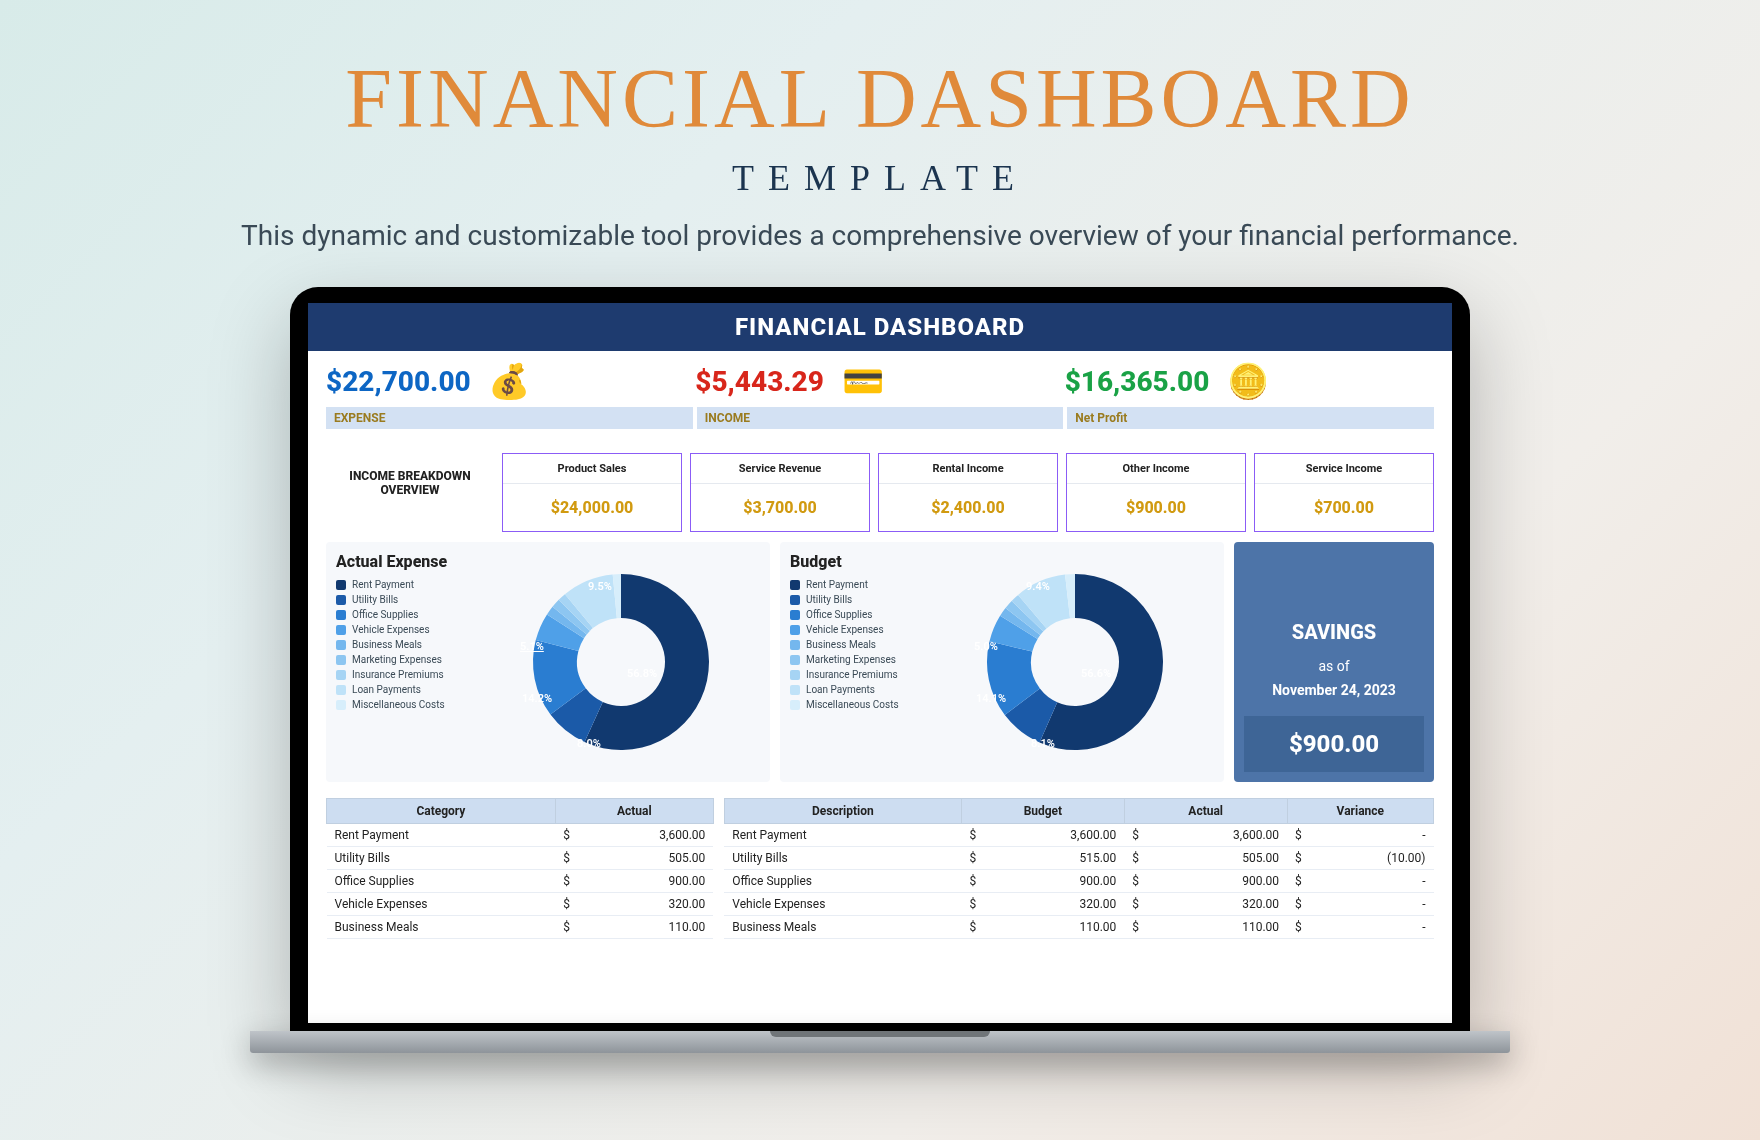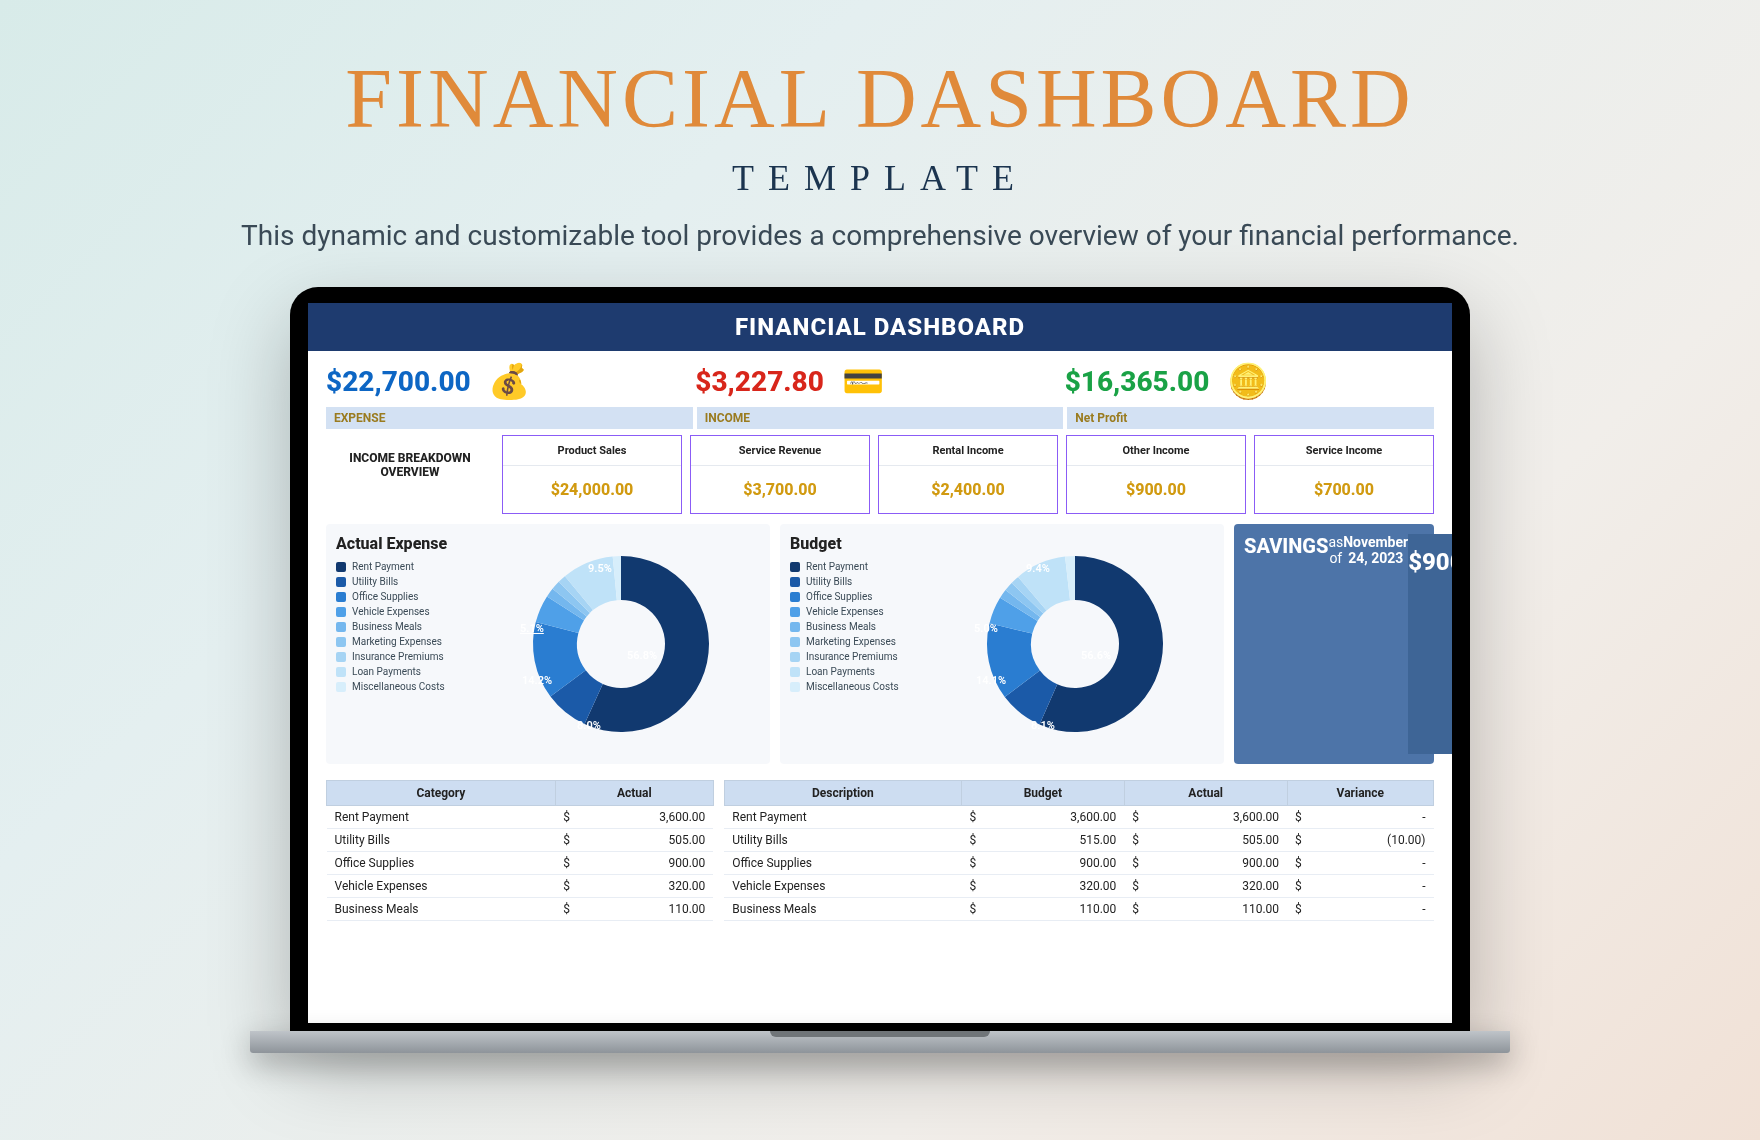--- a/index.html
+++ b/index.html
@@ -15,36 +15,36 @@
 .kpi-row{display:flex;padding:10px 18px 6px}
 .kpi{flex:1;display:flex;align-items:center;gap:18px}
 .kpi .amt{font-size:28px;font-weight:800}
 .kpi.inc .amt{color:#0d66c4}
 .kpi.exp .amt{color:#d8261b}
 .kpi.net .amt{color:#1aa246}
 .kpi .ico{font-size:34px;color:#0d4f8c}
 .sub-row{display:flex;padding:0 18px}
 .sub{flex:1;background:#d3e1f3;font-size:12px;font-weight:700;color:#9a7b1f;padding:4px 8px;margin-right:4px}
 .sub:last-child{margin-right:0}
-.cards{display:flex;padding:6px 18px 0;gap:8px}
+.cards{display:flex;padding:24px 18px 0;gap:8px}
 .ov{width:160px;text-align:center;font-weight:800;font-size:12px;padding:16px 4px}
 .card{flex:1;border:1px solid #8b5cf6}
 .card .hd{background:#fff;text-align:center;font-weight:700;padding:8px 0;border-bottom:1px solid #e5e9ef}
 .card .val{text-align:center;font-weight:800;color:#d19a10;padding:14px 0;font-size:16px}
 .charts{display:flex;padding:10px 18px;gap:10px}
 .panel{background:#f6f8fb;border-radius:4px;padding:10px}
 .panel.ch{flex:1;display:flex;gap:6px}
 .panel h4{margin:0 0 8px;font-size:16px;font-weight:800}
 .legend{font-size:10px;color:#3a4a56}
 .legend div{display:flex;align-items:center;margin:4px 0}
 .legend .sw{width:10px;height:10px;border-radius:2px;margin-right:6px}
 .donut{flex:1;position:relative;min-height:220px}
 .donut svg{position:absolute;inset:0;margin:auto}
 .lbl{position:absolute;font-size:11px;color:#fff;font-weight:600}
-.savings{width:180px;background:#4d74a8;color:#fff;text-align:center;border-radius:4px;display:flex;flex-direction:row;justify-content:space-between}
+.savings{width:180px;background:#4d74a8;color:#fff;text-align:center;border-radius:4px;display:flex;flex-direction:column;justify-content:flex-end}
 .savings .t{font-weight:800;font-size:20px;margin-bottom:14px}
 .savings .a{font-size:14px;margin-bottom:8px}
 .savings .d{font-size:14px;font-weight:700;margin-bottom:18px}
 .savings .v{background:#3e6596;padding:14px 0;font-size:24px;font-weight:800}
 .tables{display:flex;padding:6px 18px 0;gap:10px}
 .tbl{border-collapse:collapse;width:100%}
 .tbl th{background:#cdddf1;font-weight:700;padding:5px 8px;text-align:center;font-size:12px;border:1px solid #c0cfe0}
 .tbl td{padding:4px 8px;font-size:12px;border-bottom:1px solid #e8edf4}
 .tbl td.n{text-align:right}
 .tbl td.c{width:12px}
@@ -66,21 +66,21 @@
  <div class="screen">
   <div class="dash">
    <div class="dash-title">FINANCIAL DASHBOARD</div>
 
    <div class="kpi-row">
     <div class="kpi inc">
      <span class="amt">$22,700.00</span>
      <span class="ico">💰</span>
     </div>
     <div class="kpi exp">
-     <span class="amt">$3,227.80</span>
+     <span class="amt">$5,443.29</span>
      <span class="ico">💳</span>
     </div>
     <div class="kpi net">
      <span class="amt">$16,365.00</span>
      <span class="ico">🪙</span>
     </div>
    </div>
 
    <div class="sub-row">
     <div class="sub">EXPENSE</div>

